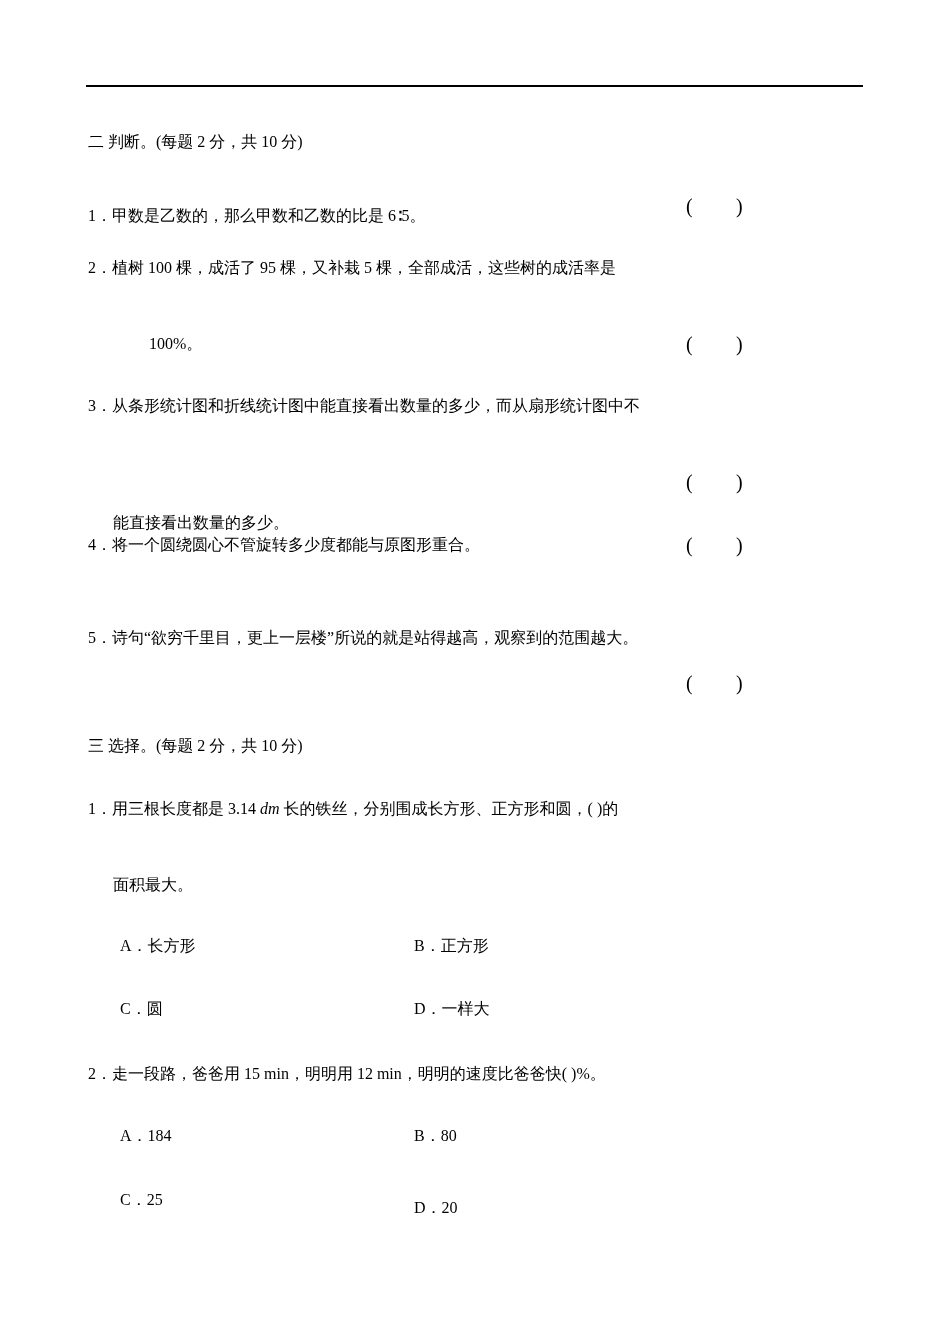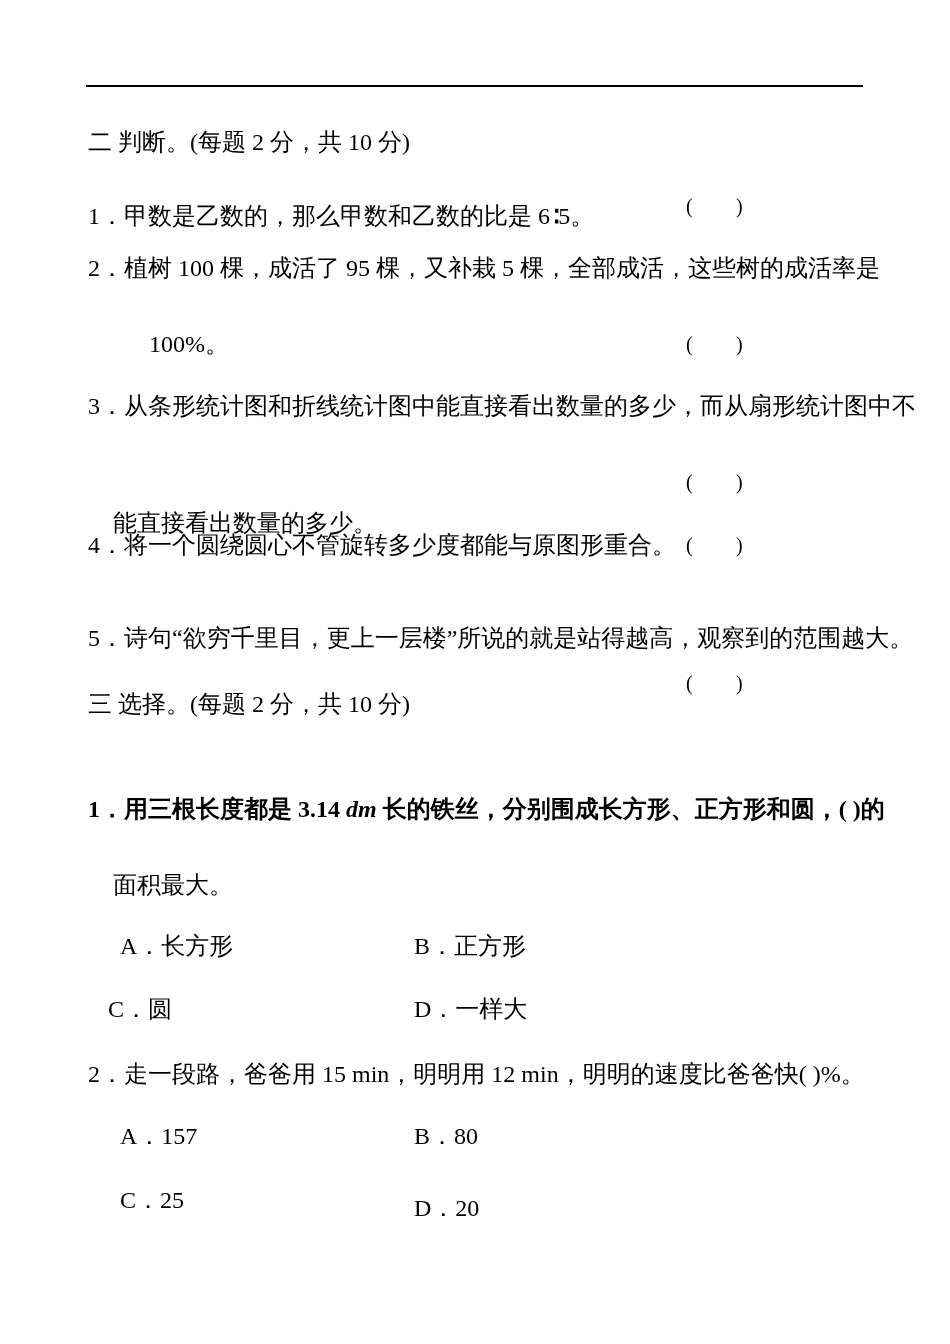--- a/index.html
+++ b/index.html
@@ -18,21 +18,21 @@
     .rule {
       position: absolute;
       left: 86px;
       top: 85px;
       width: 777px;
       height: 2px;
       background: #000;
     }
     .line {
       position: absolute;
-      font-size: 24px;
+      font-size: 16px;
       line-height: 24px;
       white-space: nowrap;
       text-align: center;
     }
     .paren {
       position: absolute;
       font-size: 20px;
       line-height: 24px;
       white-space: pre;
     }
@@ -57,28 +57,28 @@
 <div class="line" style="left:88px; top:394px;">3．从条形统计图和折线统计图中能直接看出数量的多少，而从扇形统计图中不</div>
 <div class="line" style="left:113px; top:470px;margin-top:41px;">能直接看出数量的多少。</div>
 <div class="paren" style="left:686px; top:470px;"><span class="l">(</span><span class="r">)</span></div>
 
 <div class="line" style="left:88px; top:533px;">4．将一个圆绕圆心不管旋转多少度都能与原图形重合。</div>
 <div class="paren" style="left:686px; top:533px;"><span class="l">(</span><span class="r">)</span></div>
 
 <div class="line" style="left:88px; top:596px;margin-top:30px;">5．诗句“欲穷千里目，更上一层楼”所说的就是站得越高，观察到的范围越大。</div>
 <div class="paren" style="left:686px; top:671px;"><span class="l">(</span><span class="r">)</span></div>
 
-<div class="line" style="left:88px; top:692px;">三  选择。(每题 2 分，共 10 分)</div>
+<div class="line" style="left:88px; top:734px;">三  选择。(每题 2 分，共 10 分)</div>
 
-<div class="line" style="left:88px; top:797px;font-weight:bold;"><span>1．用三根长度都是 3.14 </span><i class="unit">dm</i><span> 长的铁丝，分别围成长方形、正方形和圆，(        )的</span></div>
+<div class="line" style="left:88px; top:797px;"><span>1．用三根长度都是 3.14 </span><i class="unit">dm</i><span> 长的铁丝，分别围成长方形、正方形和圆，(        )的</span></div>
 <div class="line" style="left:113px; top:873px;">面积最大。</div>
 
 <div class="line" style="left:120px; top:934px;">A．长方形</div>
 <div class="line" style="left:414px; top:934px;">B．正方形</div>
-<div class="line" style="left:108px; top:997px;">C．圆</div>
+<div class="line" style="left:120px; top:997px;">C．圆</div>
 <div class="line" style="left:414px; top:997px;font-family:Liberation Serif, serif;">D．一样大</div>
 
 <div class="line" style="left:88px; top:1062px;">2．走一段路，爸爸用 15 min，明明用 12 min，明明的速度比爸爸快(        )%。</div>
 
-<div class="line" style="left:120px; top:1124px;">A．157</div>
+<div class="line" style="left:120px; top:1124px;">A．184</div>
 <div class="line" style="left:414px; top:1124px;">B．80</div>
 <div class="line" style="left:120px; top:1188px;">C．25</div>
 <div class="line" style="left:414px; top:1188px;margin-top:8px;">D．20</div>
 
 </body></html>

